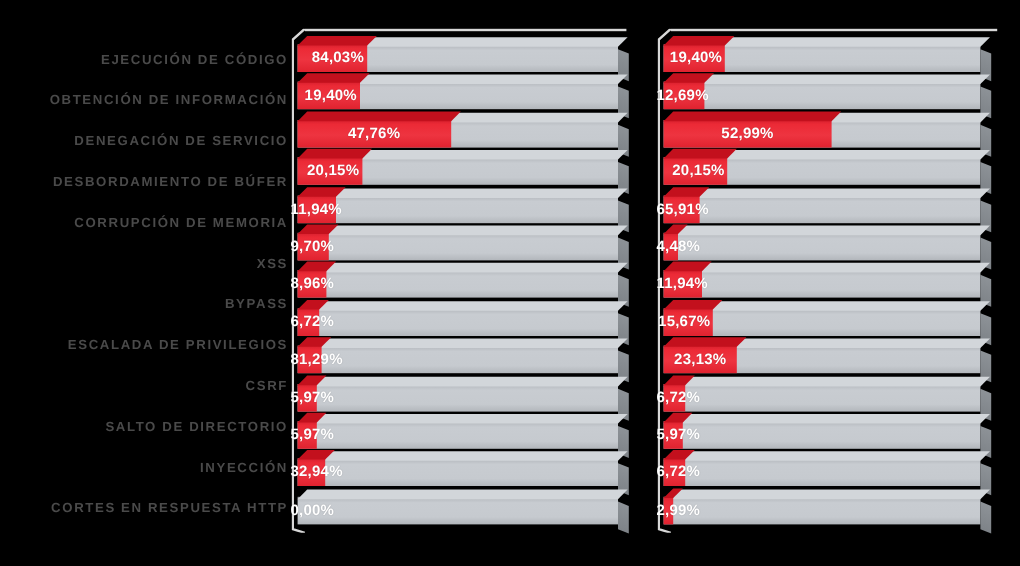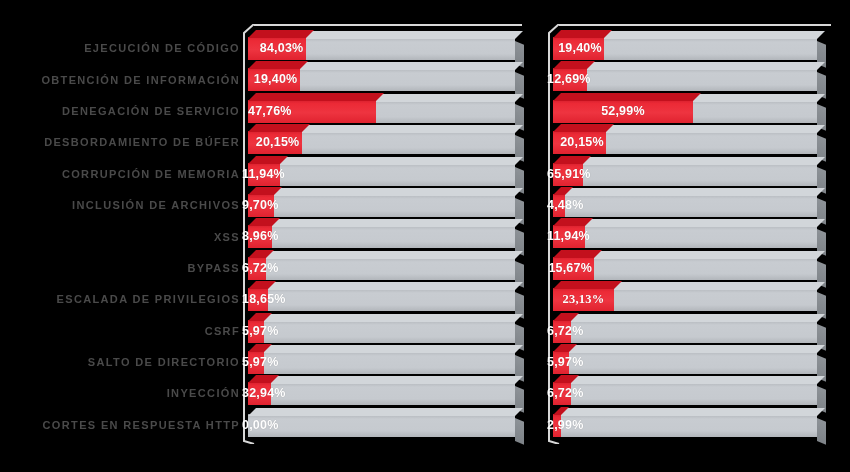--- a/index.html
+++ b/index.html
@@ -150,21 +150,20 @@
 <body>
 
 <div id="stage">
 
   <div id="labels">
       <div class="cat-label">EJECUCIÓN DE CÓDIGO</div>
       <div class="cat-label">OBTENCIÓN DE INFORMACIÓN</div>
       <div class="cat-label">DENEGACIÓN DE SERVICIO</div>
       <div class="cat-label">DESBORDAMIENTO DE BÚFER</div>
       <div class="cat-label">CORRUPCIÓN DE MEMORIA</div>
-      <div class="cat-label">INCLUSIÓN DE ARCHIVOS</div>
       <div class="cat-label">XSS</div>
       <div class="cat-label">BYPASS</div>
       <div class="cat-label">ESCALADA DE PRIVILEGIOS</div>
       <div class="cat-label">CSRF</div>
       <div class="cat-label">SALTO DE DIRECTORIO</div>
       <div class="cat-label">INYECCIÓN</div>
       <div class="cat-label">CORTES EN RESPUESTA HTTP</div>
     </div>
 
   <div class="panel" id="panel-left">
@@ -186,21 +185,21 @@
           <div class="bar-wrap" style="width: 267px;">
             <div class="bar-back" style="width: 267px;"></div>
             <div class="bar-fill" style="width: 51.798px;"></div>
             <div class="bar-value" style="left: 5.798px;">19,40%</div>
           </div>
         </div>
         <div class="row">
           <div class="bar-wrap" style="width: 267px;">
             <div class="bar-back" style="width: 267px;"></div>
             <div class="bar-fill" style="width: 127.519px;"></div>
-            <div class="bar-value" style="left: 0px; width: 127.519px; text-align: left;">47,76%</div>
+            <div class="bar-value" style="left: 0px; width: 127.519px; text-align: center;">47,76%</div>
           </div>
         </div>
         <div class="row">
           <div class="bar-wrap" style="width: 267px;">
             <div class="bar-back" style="width: 267px;"></div>
             <div class="bar-fill" style="width: 53.8005px;"></div>
             <div class="bar-value" style="left: 7.8005px;">20,15%</div>
           </div>
         </div>
         <div class="row">
@@ -228,21 +227,21 @@
           <div class="bar-wrap" style="width: 267px;">
             <div class="bar-back" style="width: 267px;"></div>
             <div class="bar-fill" style="width: 17.9424px;"></div>
             <div class="bar-value" style="left: -6px;">6,72%</div>
           </div>
         </div>
         <div class="row">
           <div class="bar-wrap" style="width: 267px;">
             <div class="bar-back" style="width: 267px;"></div>
             <div class="bar-fill" style="width: 19.9182px;"></div>
-            <div class="bar-value" style="left: -6px;">18,65%</div>
+            <div class="bar-value" style="left: -6px;">81,29%</div>
           </div>
         </div>
         <div class="row">
           <div class="bar-wrap" style="width: 267px;">
             <div class="bar-back" style="width: 267px;"></div>
             <div class="bar-fill" style="width: 15.9399px;"></div>
             <div class="bar-value" style="left: -6px;">5,97%</div>
           </div>
         </div>
         <div class="row">
@@ -327,21 +326,21 @@
           </div>
         </div>
         <div class="row">
           <div class="bar-wrap" style="width: 264px;">
             <div class="bar-back" style="width: 264px;"></div>
             <div class="bar-fill" style="width: 41.3688px;"></div>
             <div class="bar-value" style="left: -4.6312px;">15,67%</div>
           </div>
         </div>
         <div class="row">
-          <div class="bar-wrap" style="width: 228px; font-family: Liberation Serif, serif;">
+          <div class="bar-wrap" style="width: 228px;">
             <div class="bar-back" style="width: 264px;"></div>
             <div class="bar-fill" style="width: 61.0632px;"></div>
             <div class="bar-value" style="left: 0px; width: 61.0632px; text-align: center;">23,13%</div>
           </div>
         </div>
         <div class="row">
           <div class="bar-wrap" style="width: 264px;">
             <div class="bar-back" style="width: 264px;"></div>
             <div class="bar-fill" style="width: 17.7408px;"></div>
             <div class="bar-value" style="left: -6px;">6,72%</div>

